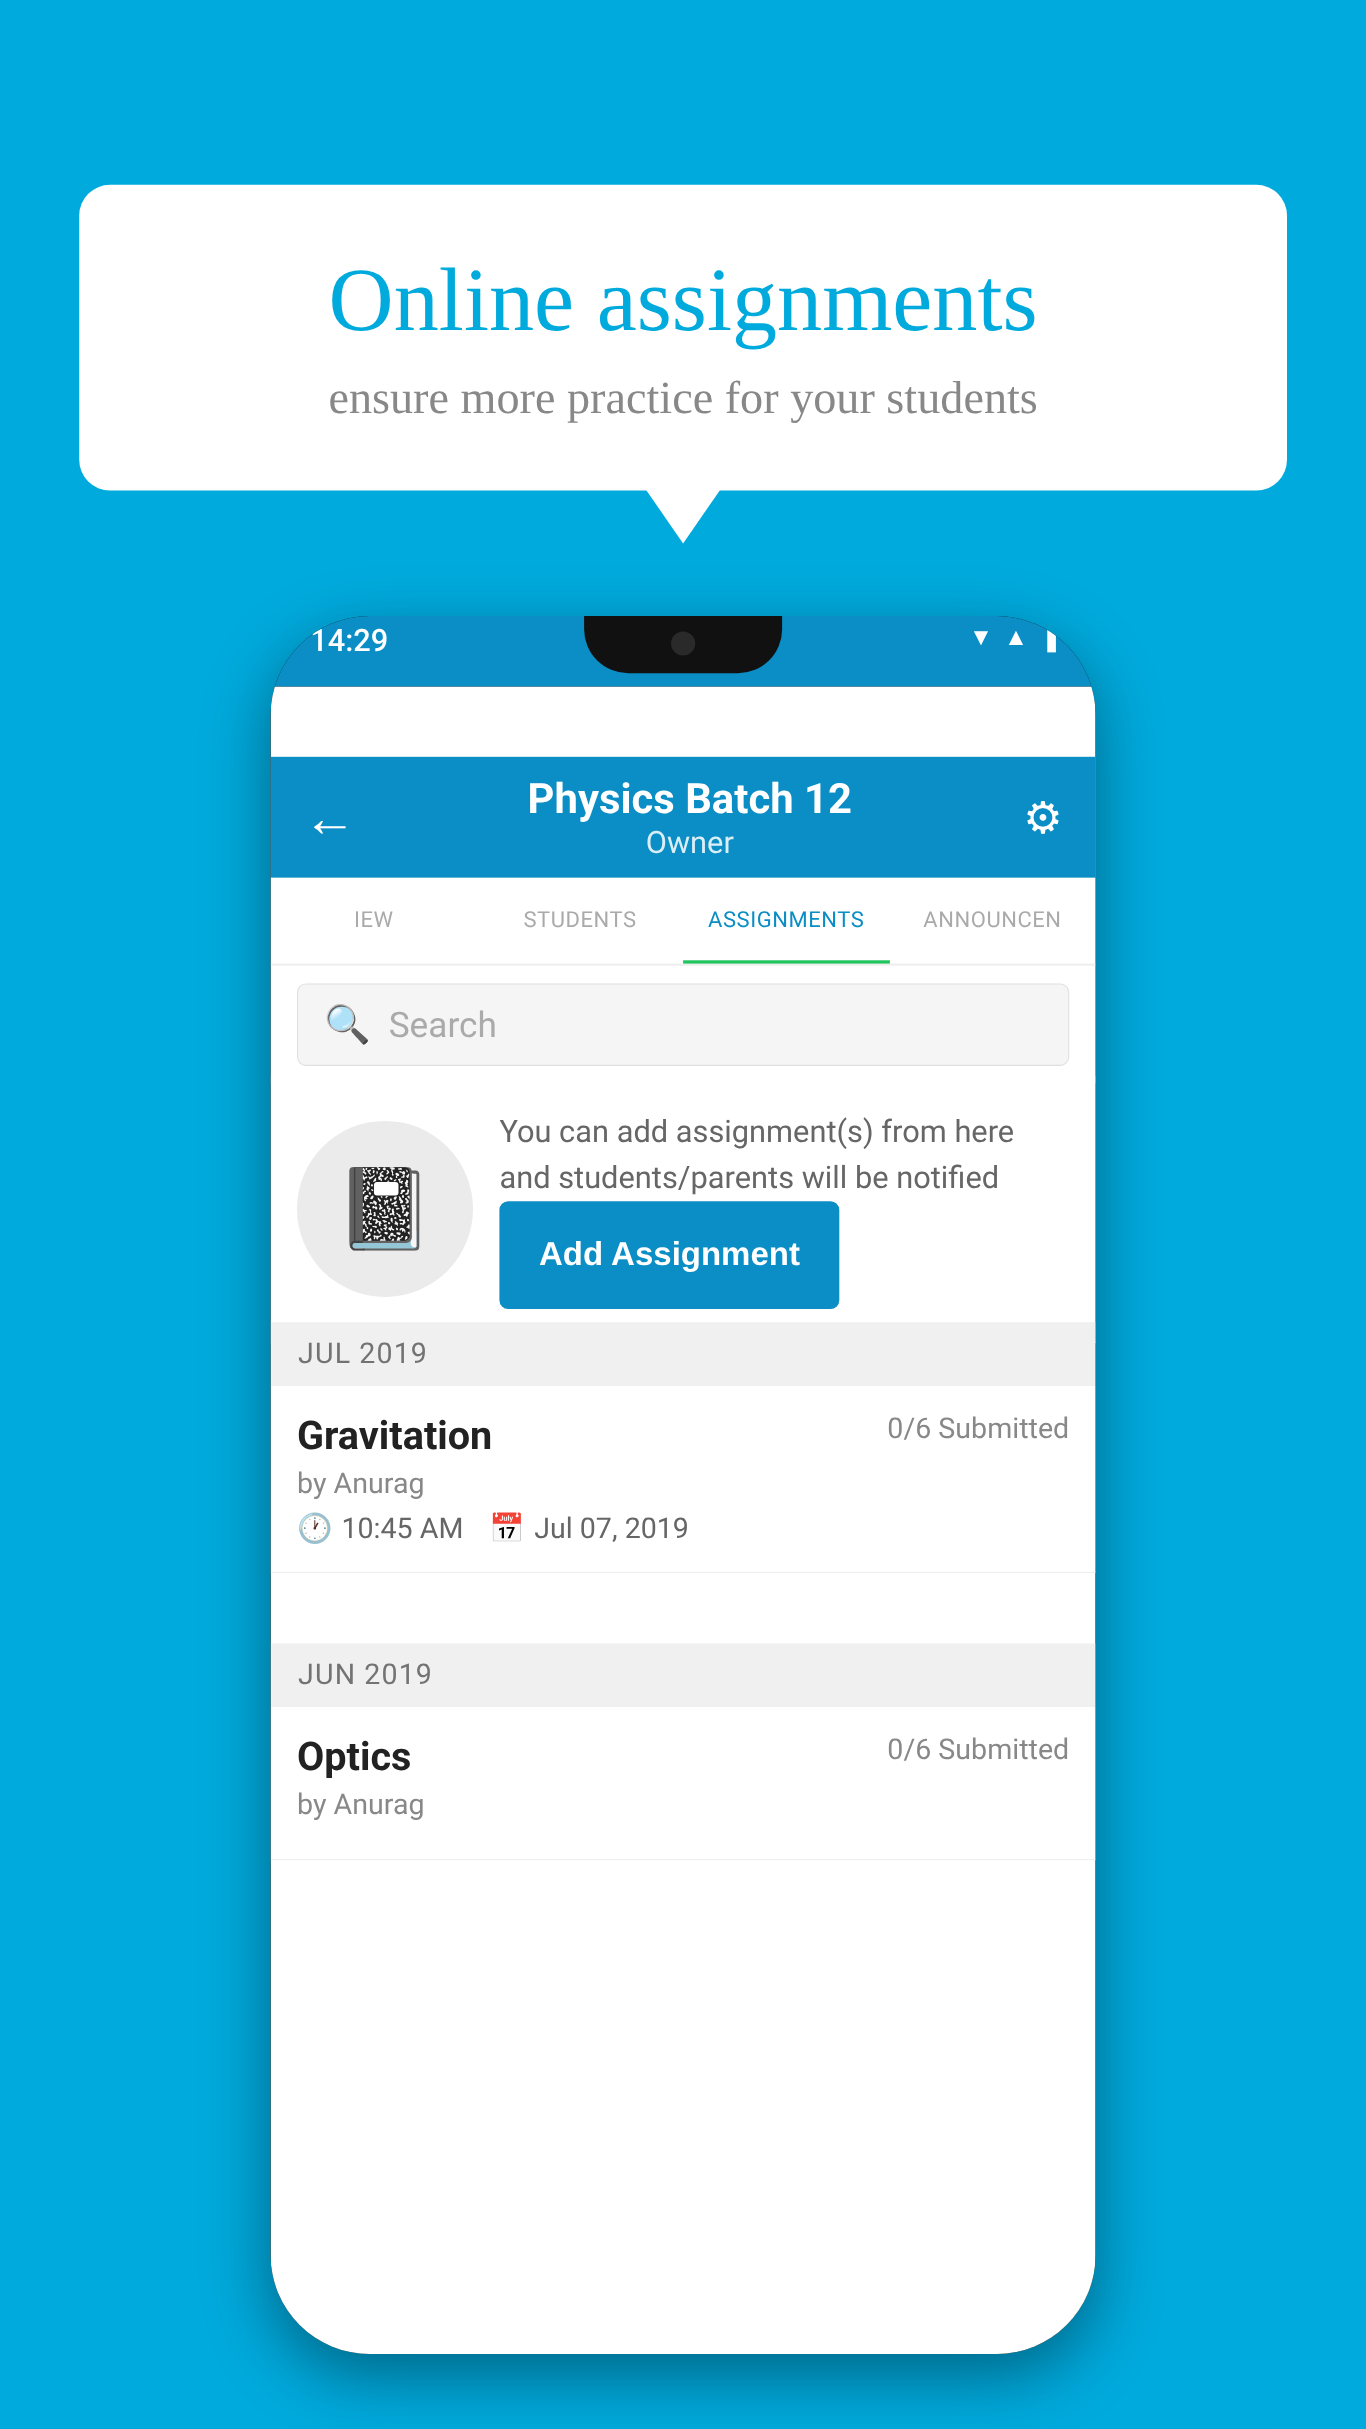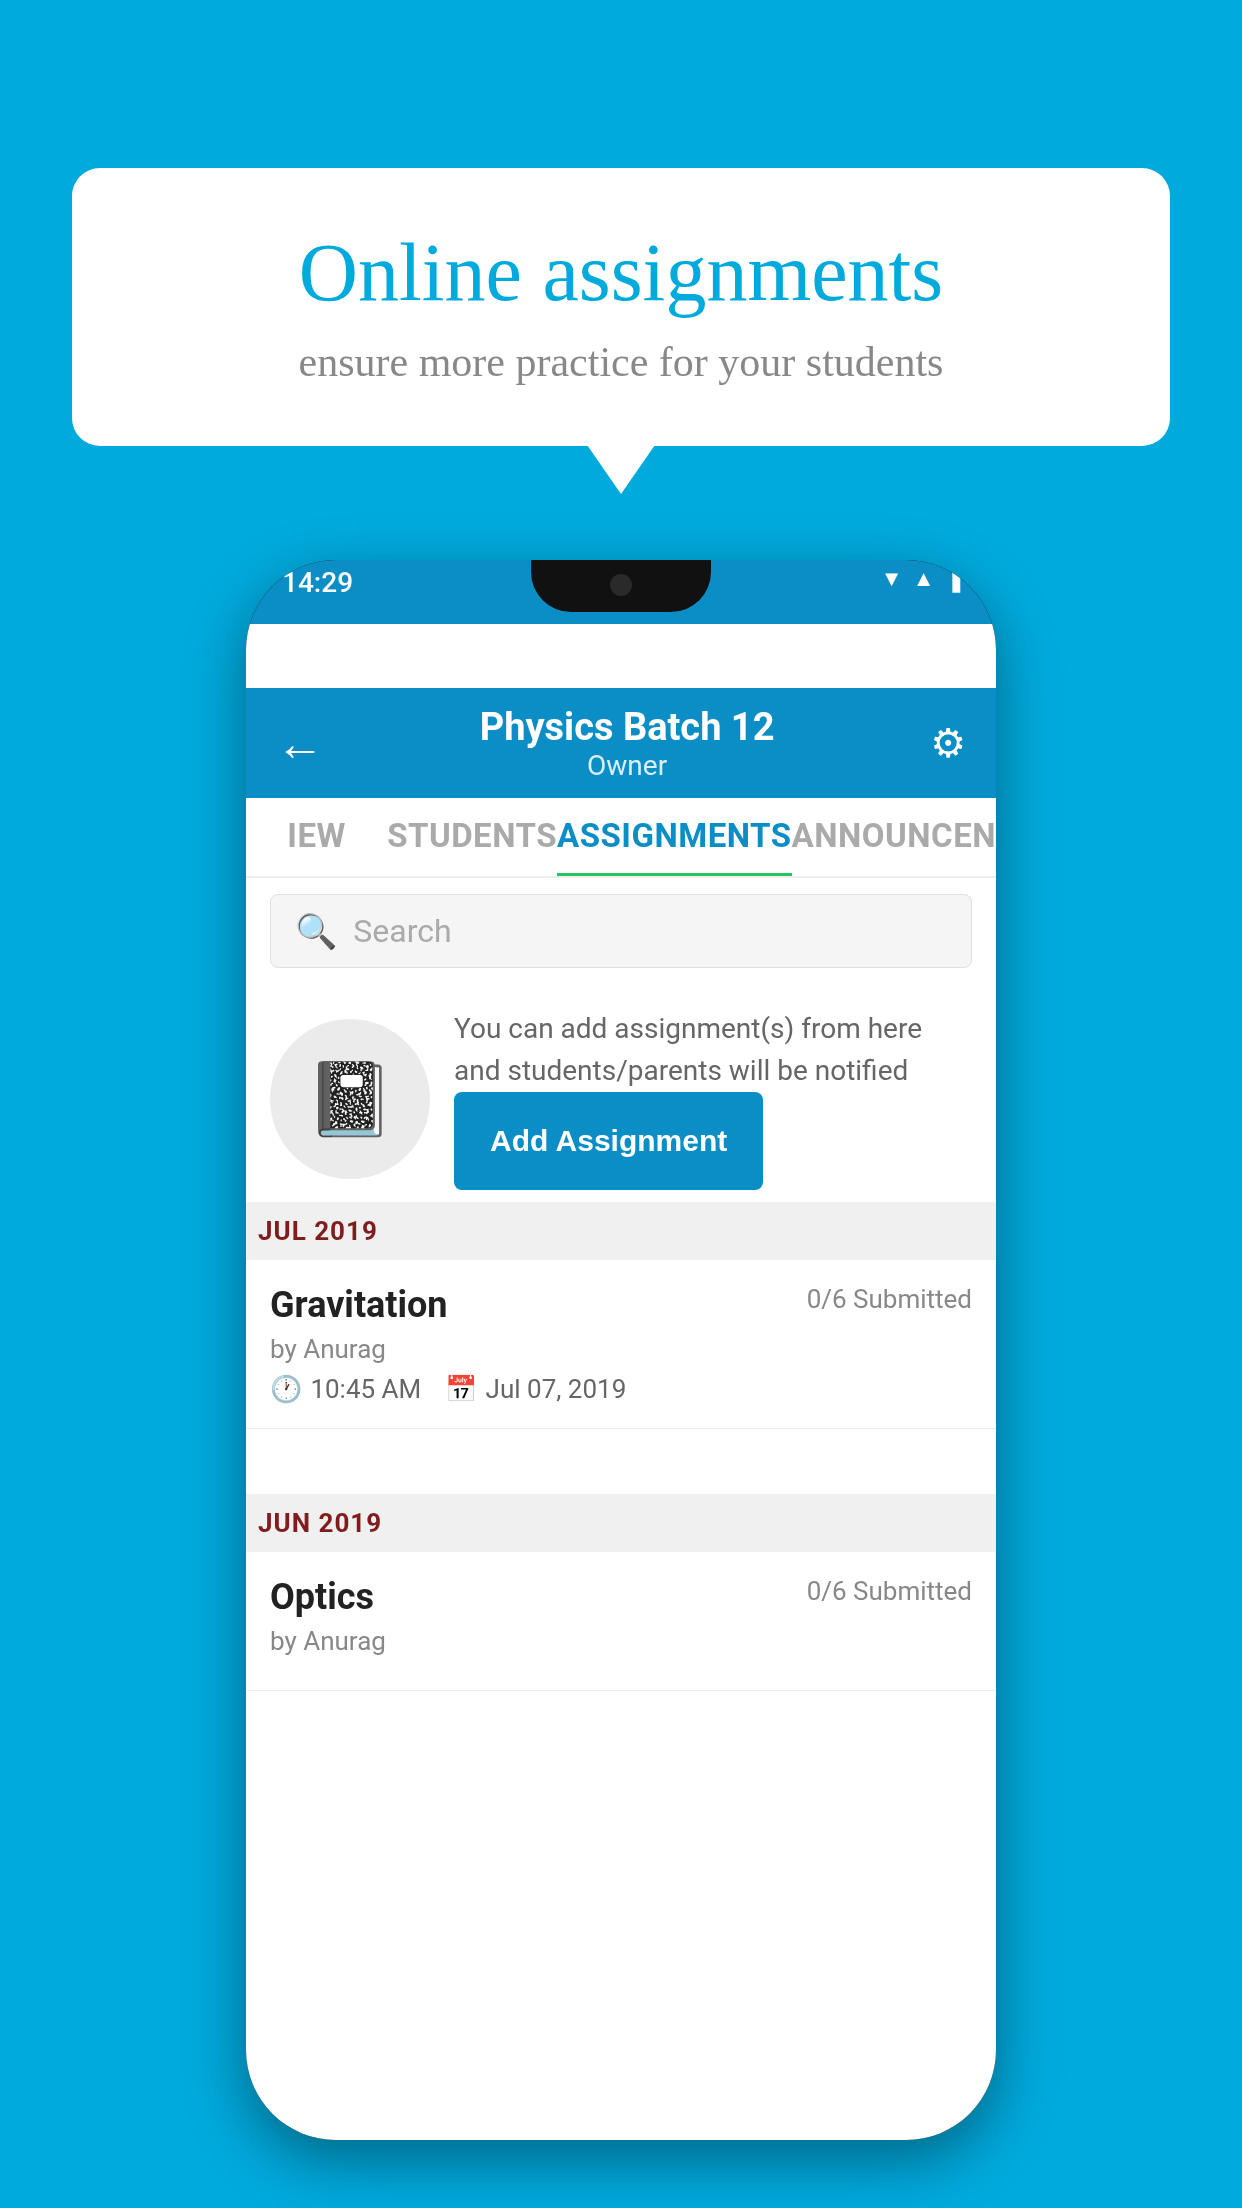--- a/index.html
+++ b/index.html
@@ -185,22 +185,22 @@
       display: flex;
       align-items: stretch;
       border-bottom: 2px solid #eee;
     }
 
     .tab-item {
       flex: 1;
       display: flex;
       align-items: center;
       justify-content: center;
-      font-size: 33px;
-      font-weight: 700;
+      font-size: 20px;
+      font-weight: 400;
       color: #aaa;
       border-bottom: 3px solid transparent;
       letter-spacing: 0.5px;
     }
 
     .tab-item.active {
       color: #0B8DC5;
       border-bottom: 3px solid #22c55e;
     }
 
@@ -292,24 +292,24 @@
       border-radius: 8px;
       padding: 32px 36px;
       font-size: 30px;
       font-weight: 600;
       cursor: pointer;
     }
 
     
     .month-header {
       background: #F0F0F0;
-      padding: 14px 12px;
+      padding: 14px 25px;
       font-size: 26px;
-      color: #7f1d1d;
-      font-weight: 700;
+      color: #737373;
+      font-weight: 400;
       letter-spacing: 1px;
     }
 
     
     .assignment-item {
       background: white;
       padding: 24px 24px;
       border-bottom: 1px solid #eee;
     }
 

